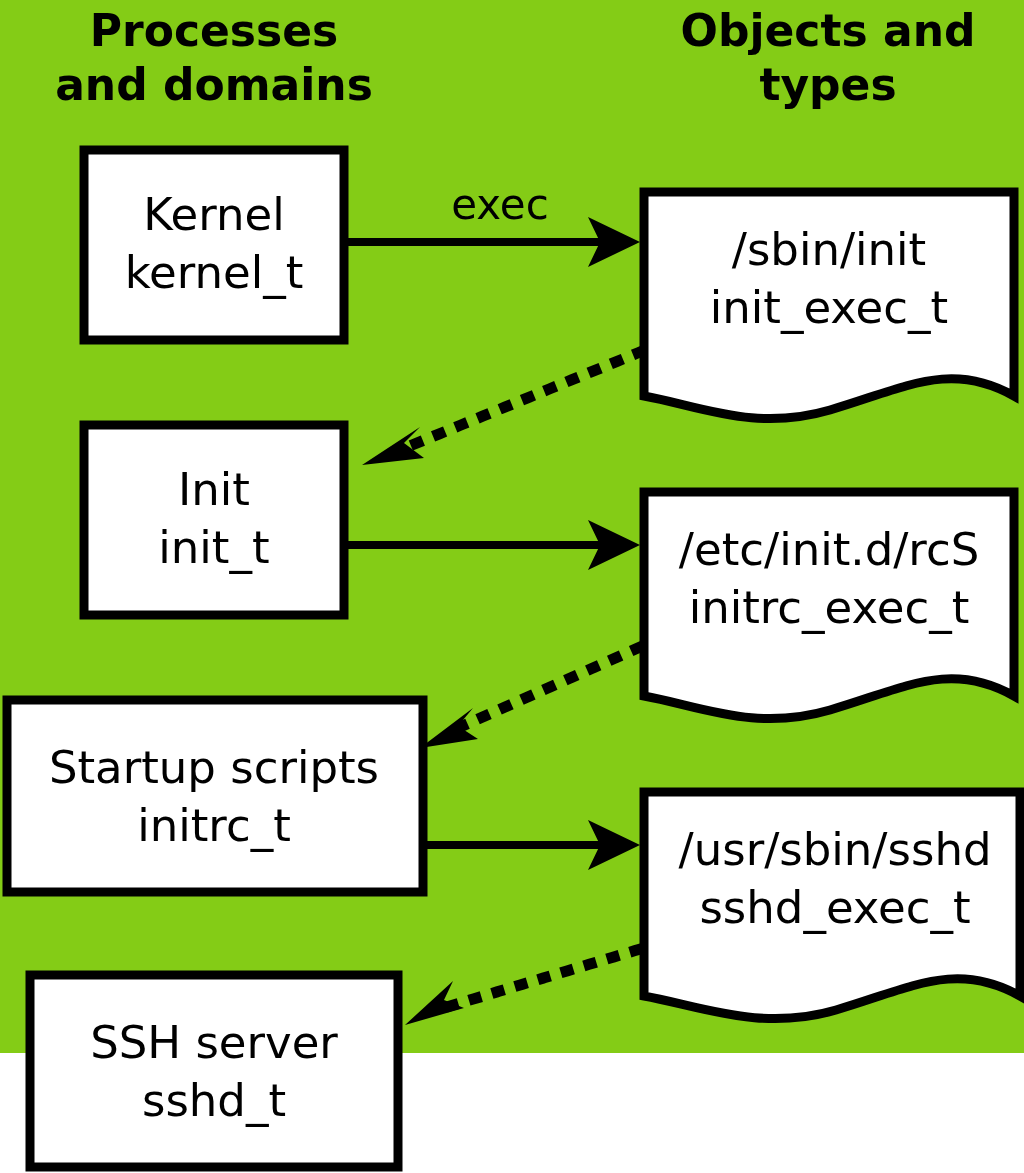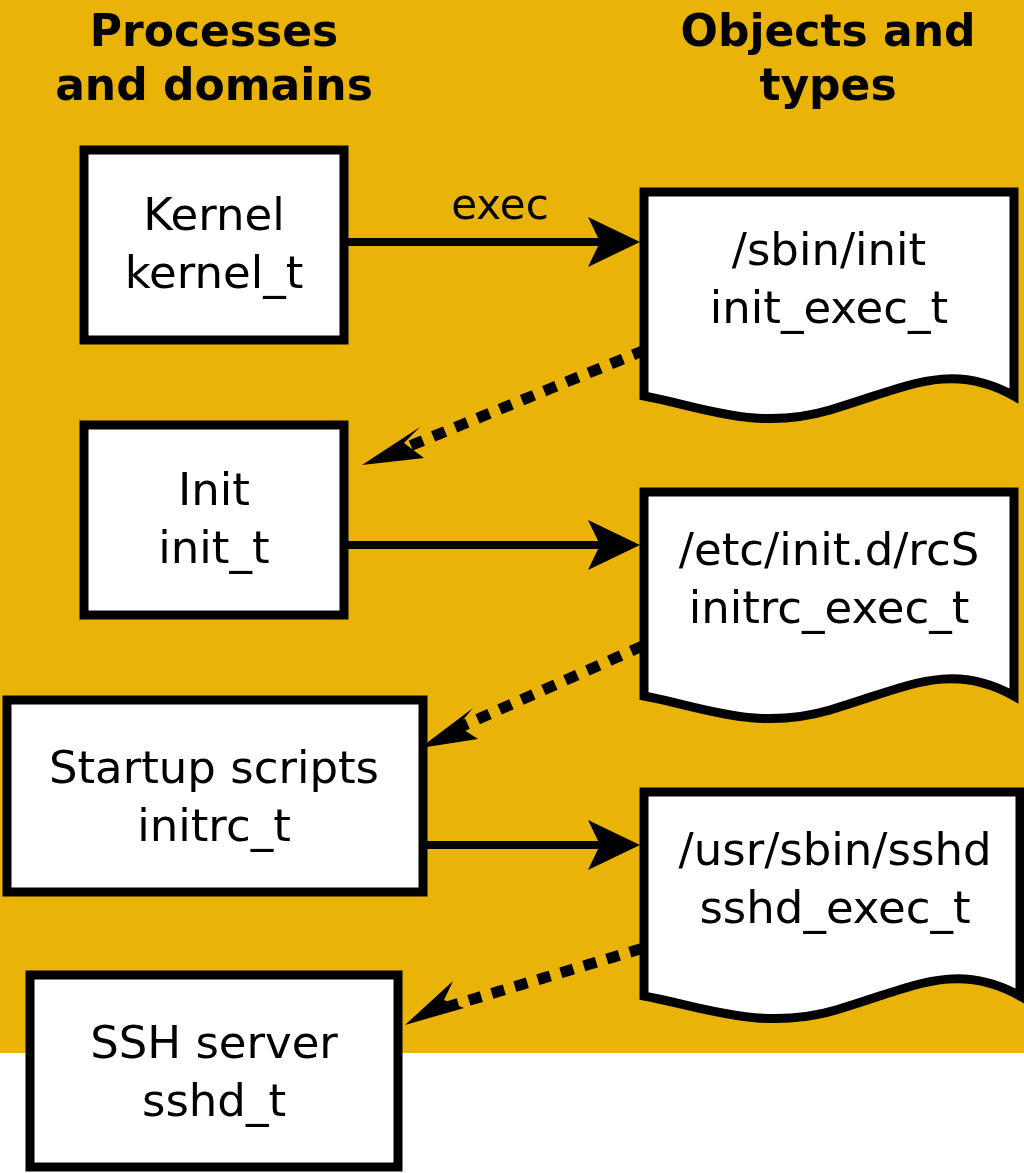--- a/index.html
+++ b/index.html
@@ -10,21 +10,21 @@
   body {
     width: 1024px;
     height: 1173px;
     overflow: hidden;
     font-family: "DejaVu Sans", sans-serif;
   }
   #diagram-root {
     position: relative;
     width: 1024px;
     height: 1053px;
-    background: #eab308;
+    background: #84cc16;
   }
   svg.diagram-canvas {
     display: block;
     width: 1024px;
     height: 1173px;
   }
   .col-header {
     font-family: "DejaVu Sans", sans-serif;
     font-weight: bold;
     font-size: 44px;

